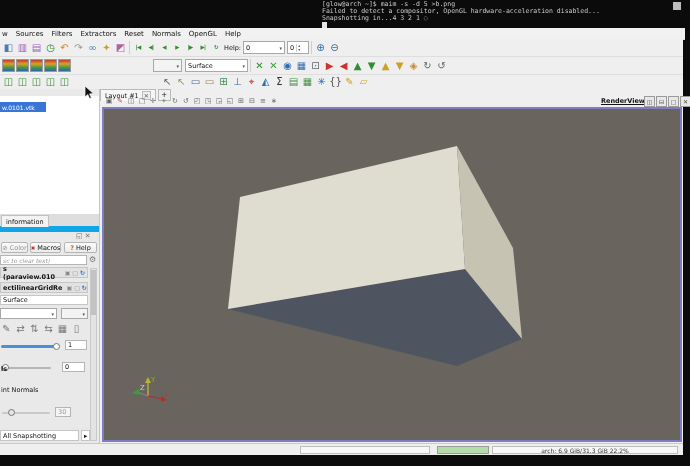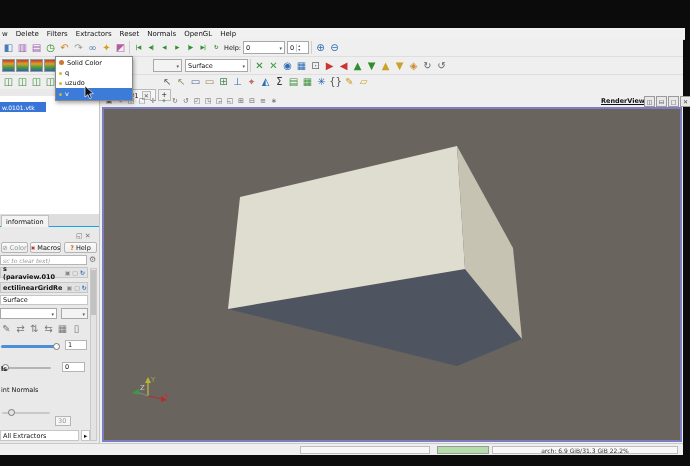--- a/index.html
+++ b/index.html
@@ -49,21 +49,21 @@
   .pitem.sel{background:#3d7bd9;color:#fff;height:12px;}
   .dot{border-radius:50%;flex:0 0 auto;}
   
   .dock{position:absolute;left:0;top:61px;width:100px;height:354px;background:#e9e9e9;
         border-right:1px solid #c6c6c6;box-sizing:border-box;}
   .pipe{position:absolute;left:0;top:68px;width:99px;height:118px;background:#fff;
         border-bottom:1px solid #d5d5d5;}
   .pipeitem{position:absolute;left:0;top:74px;width:46px;height:10px;background:#3875d7;color:#fff;
         font-size:6px;display:flex;align-items:center;padding-left:2px;box-sizing:border-box;}
   .ptab{position:absolute;left:0;top:186px;width:99px;height:12px;background:#dedede;
-        border-bottom:1px solid #0ea5e9;}
+        border-bottom:6px solid #0ea5e9;}
   .ptab .tab{position:absolute;left:1px;top:1px;height:11px;background:#f3f3f3;
         border:1px solid #c0c0c0;border-bottom:none;font-size:6.5px;display:flex;align-items:center;
         padding:0 4px;}
   .floaticons{position:absolute;left:76px;top:204px;display:flex;gap:2px;font-size:7px;color:#777;}
   .btn{position:absolute;height:11px;border:1px solid #b5b5b5;border-radius:2px;
        background:linear-gradient(#fbfbfb,#ececec);display:flex;align-items:center;
        justify-content:center;font-size:6.5px;gap:2px;box-sizing:border-box;}
   .search{position:absolute;left:0;top:227px;width:87px;height:10px;background:#fff;
        border:1px solid #b5b5b5;box-sizing:border-box;font-size:6px;font-style:italic;color:#999;
        display:flex;align-items:center;padding-left:2px;}
@@ -101,26 +101,33 @@
        justify-content:center;}
   .progress{position:absolute;left:437px;top:2px;width:52px;height:8px;border:1px solid #9a9a9a;
        box-sizing:border-box;background:#b5dcab;}
   .cursor-svg{position:absolute;left:84px;top:57px;z-index:60;}
 </style>
 </head>
 <body>
 
 <div id="screen">
 
+  <div class="abs" style="left:0;top:0;width:690px;height:28px;background:#0b0b0b;">
+    <span class="termline" style="top:1px">[glow@arch ~]$ maim -s -d 5 &gt;b.png</span>
+    <span class="termline" style="top:8px">Failed to detect a compositor, OpenGL hardware-acceleration disabled...</span>
+    <span class="termline" style="top:15px"><span>Snapshotting in...4 3 2 1</span> <span class="dimcircle">○</span></span>
+    <div class="termcursor"></div>
+    <div class="termthumb"></div>
+  </div>
 
   <div id="win">
 
     <div class="menubar">
       <span>w</span>
-      <span>Delete</span>
+      <span>Sources</span>
       <span>Filters</span>
       <span>Extractors</span>
       <span>Reset</span>
       <span>Normals</span>
       <span>OpenGL</span>
       <span>Help</span>
     </div>
 
     <div class="trow" style="top:11px;height:18px;">
       <div class="iconrow">
@@ -304,23 +311,23 @@
 
     <div class="track" style="left:1px;top:339px;width:50px;height:2px;background:#b5b5b5"></div>
     <div class="handle" style="left:2px;top:336px"></div>
     <div class="valbox" style="left:62px;top:334px;width:23px">0</div>
 
     <span class="fraglabel" style="left:1px;top:337px;font-weight:bold">ls</span>
     <span class="fraglabel" style="left:1px;top:358px">int Normals</span>
 
     <div class="track" style="left:2px;top:384px;width:48px;height:2px;background:#c9c9c9"></div>
     <div class="handle" style="left:8px;top:381px;background:#e5e5e5"></div>
-    <div class="valbox" style="left:55px;top:388px;width:16px;color:#999;background:#f5f5f5">30</div>
-
-    <div class="whitebox" style="left:0;top:402px;width:79px;height:11px">All Extractors</div>
+    <div class="valbox" style="left:55px;top:379px;width:16px;color:#999;background:#f5f5f5">30</div>
+
+    <div class="whitebox" style="left:0;top:402px;width:79px;height:11px">All Snapshotting</div>
     <div class="whitebox" style="left:81px;top:402px;width:9px;height:11px;justify-content:center">▸</div>
 
     <div class="vscroll">
       <div class="vthumb"></div>
     </div>
 
     <div class="vtoolbar">
         <span class="ticon sm" style="color: rgb(102, 102, 102);">▣</span>
         <span class="ticon sm" style="color: rgb(170, 68, 68);">✎</span>
         <span class="ticon sm" style="color: rgb(102, 102, 102);">◫</span>
@@ -359,38 +366,20 @@
           <polygon points="35,280 35,286 28,284" fill="#3f9a3f"></polygon>
           <line x1="44" y1="287" x2="58" y2="290" stroke="#b03030" stroke-width="1"></line>
           <polygon points="57,287 57,293 63,291" fill="#b03030"></polygon>
           <text x="47" y="273" font-size="7" fill="#8fae3c">Y</text>
           <text x="36" y="281" font-size="7" fill="#cccccc">Z</text>
           <text x="60" y="289" font-size="7" fill="#cc3333">X</text>
         </g>
       </svg>
     </div>
 
-    <div class="popup">
-      <div class="pitem first">
-        <span class="dot" style="width: 5px; height: 5px; background: rgb(200, 120, 48);"></span>
-        <span>Solid Color</span>
-      </div>
-      <div class="pitem">
-        <span class="dot" style="width: 3px; height: 3px; background: rgb(212, 179, 58);"></span>
-        <span>q</span>
-      </div>
-      <div class="pitem">
-        <span class="dot" style="width: 3px; height: 3px; background: rgb(212, 179, 58);"></span>
-        <span>uzudo</span>
-      </div>
-      <div class="pitem sel">
-        <span class="dot" style="width: 3px; height: 3px; background: rgb(212, 179, 58);"></span>
-        <span>v</span>
-      </div>
-    </div>
 
     <svg class="cursor-svg" width="11" height="15">
       <path d="M1,1 L1,12 L3.8,9.6 L5.6,13.6 L7.4,12.8 L5.6,8.9 L9.4,8.6 Z" fill="#111" stroke="#fff" stroke-width="0.7"></path>
     </svg>
 
     <div class="statusbar">
       <div class="sfield" style="left:300px;width:130px"></div>
       <div class="progress"></div>
       <div class="sfield" style="left:492px;width:186px">arch: 6.9 GiB/31.3 GiB 22.2%</div>
     </div>

